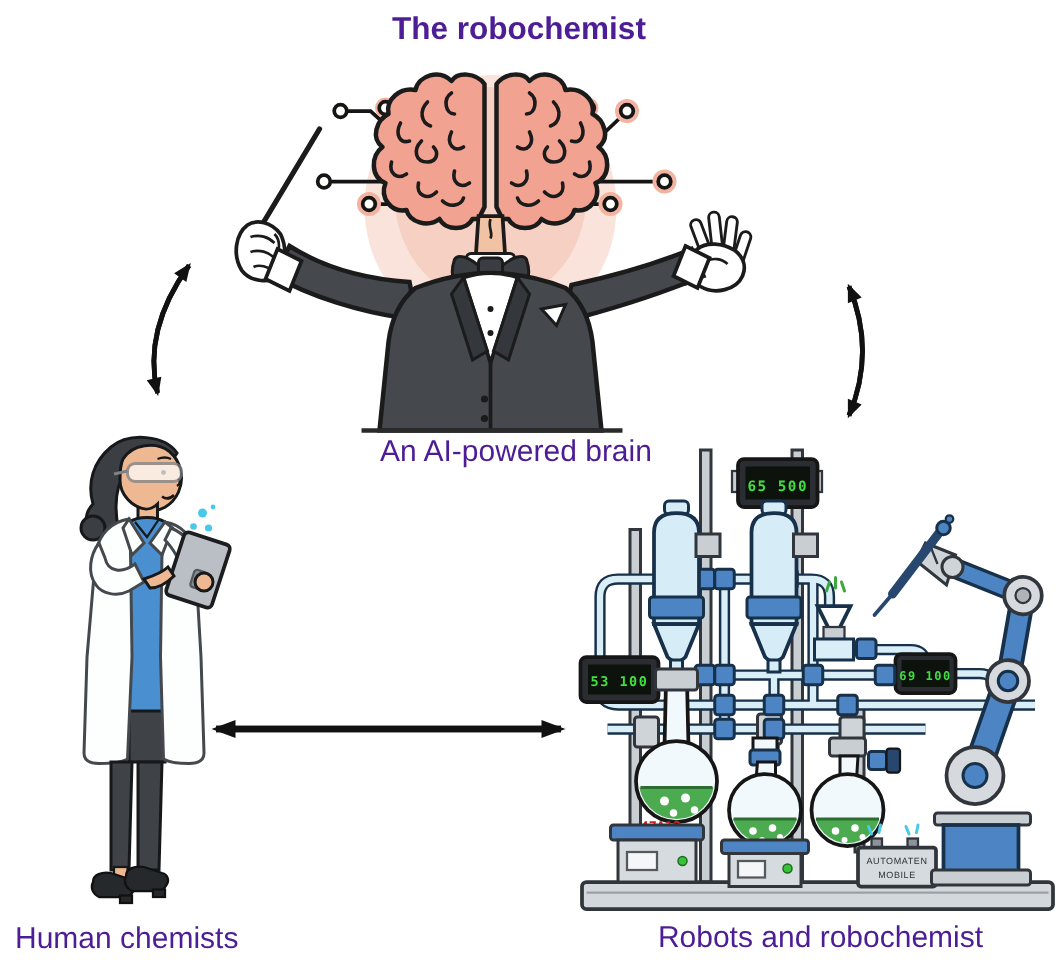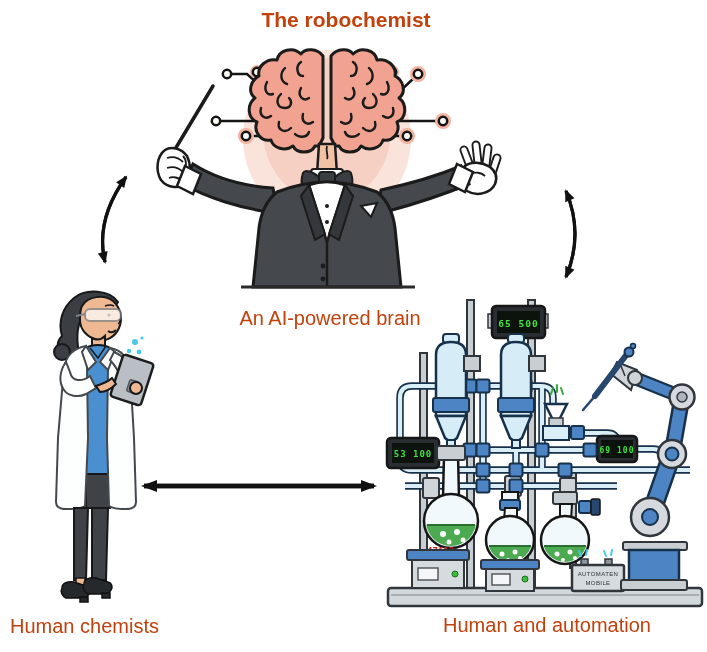--- a/index.html
+++ b/index.html
@@ -1,21 +1,21 @@
 <!DOCTYPE html>
 <html><head>
 <meta charset="utf-8">
 <style>
   html,body{margin:0;padding:0;background:#fff;}
   .canvas{position:relative;width:707px;height:652px;background:#ffffff;overflow:hidden;
-          font-family:"Liberation Sans",sans-serif;color:#c2410c;}
+          font-family:"Liberation Sans",sans-serif;color:#4c1d95;}
   .abs{position:absolute;}
   .title{top:8px;left:346px;transform:translateX(-50%);font-size:21px;font-weight:bold;white-space:nowrap;}
   .cap{font-size:20px;white-space:nowrap;}
-  .cap-brain{top:290px;left:330px;transform:translateX(-50%);margin-top:17px;}
+  .cap-brain{top:290px;left:344px;transform:translateX(-50%);}
   .cap-humans{top:615px;left:10px;text-align:right;}
   .cap-robots{top:614px;left:547px;transform:translateX(-50%);}
   svg{display:block;}
   .disp-txt{font-family:"DejaVu Sans Mono",monospace;font-weight:bold;fill:#41e041;letter-spacing:1px;}
   .box-txt{font-family:"Liberation Sans",sans-serif;fill:#2c3338;letter-spacing:.4px;}
   .red-txt{font-family:"DejaVu Sans Mono",monospace;font-weight:bold;fill:#cc2222;}
 </style>
 </head>
 <body>
 
@@ -449,14 +449,14 @@
       <path d="M566,191 Q584,234 566,277" marker-end="url(#ah)"></path>
     </g>
     <g stroke="#111111" stroke-width="4.4" fill="none">
       <path d="M144,486 H374" marker-end="url(#ah2)"></path>
       <path d="M374,486 H144" marker-end="url(#ah2)"></path>
     </g>
   </svg>
 
   <div class="abs cap cap-brain">An AI-powered brain</div>
   <div class="abs cap cap-humans">Human chemists</div>
-  <div class="abs cap cap-robots">Human and automation</div>
+  <div class="abs cap cap-robots">Robots and robochemist</div>
 </div>
 
 </body></html>

